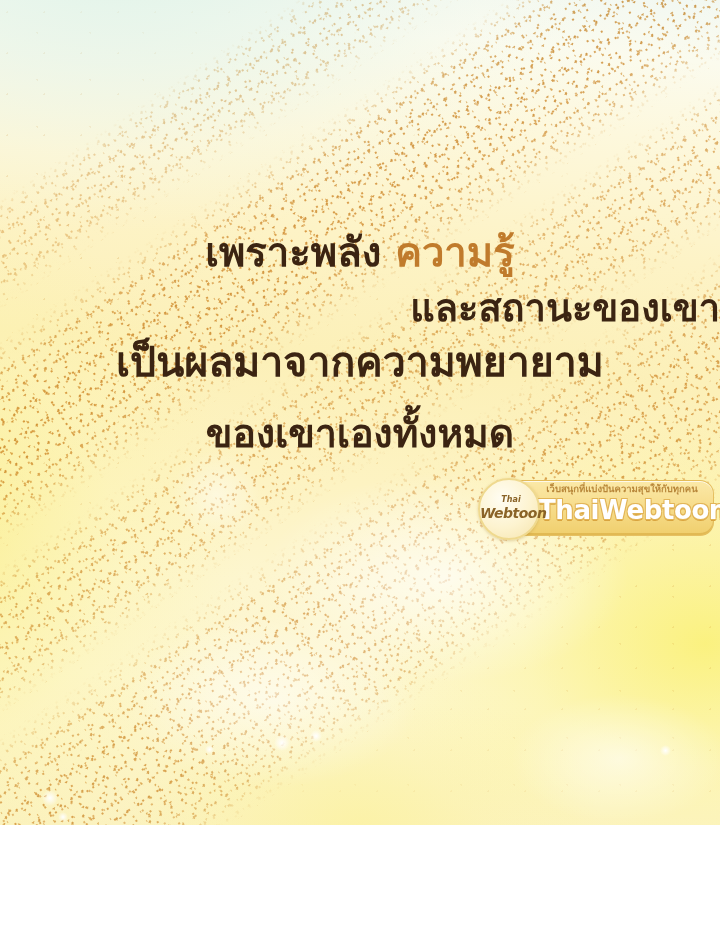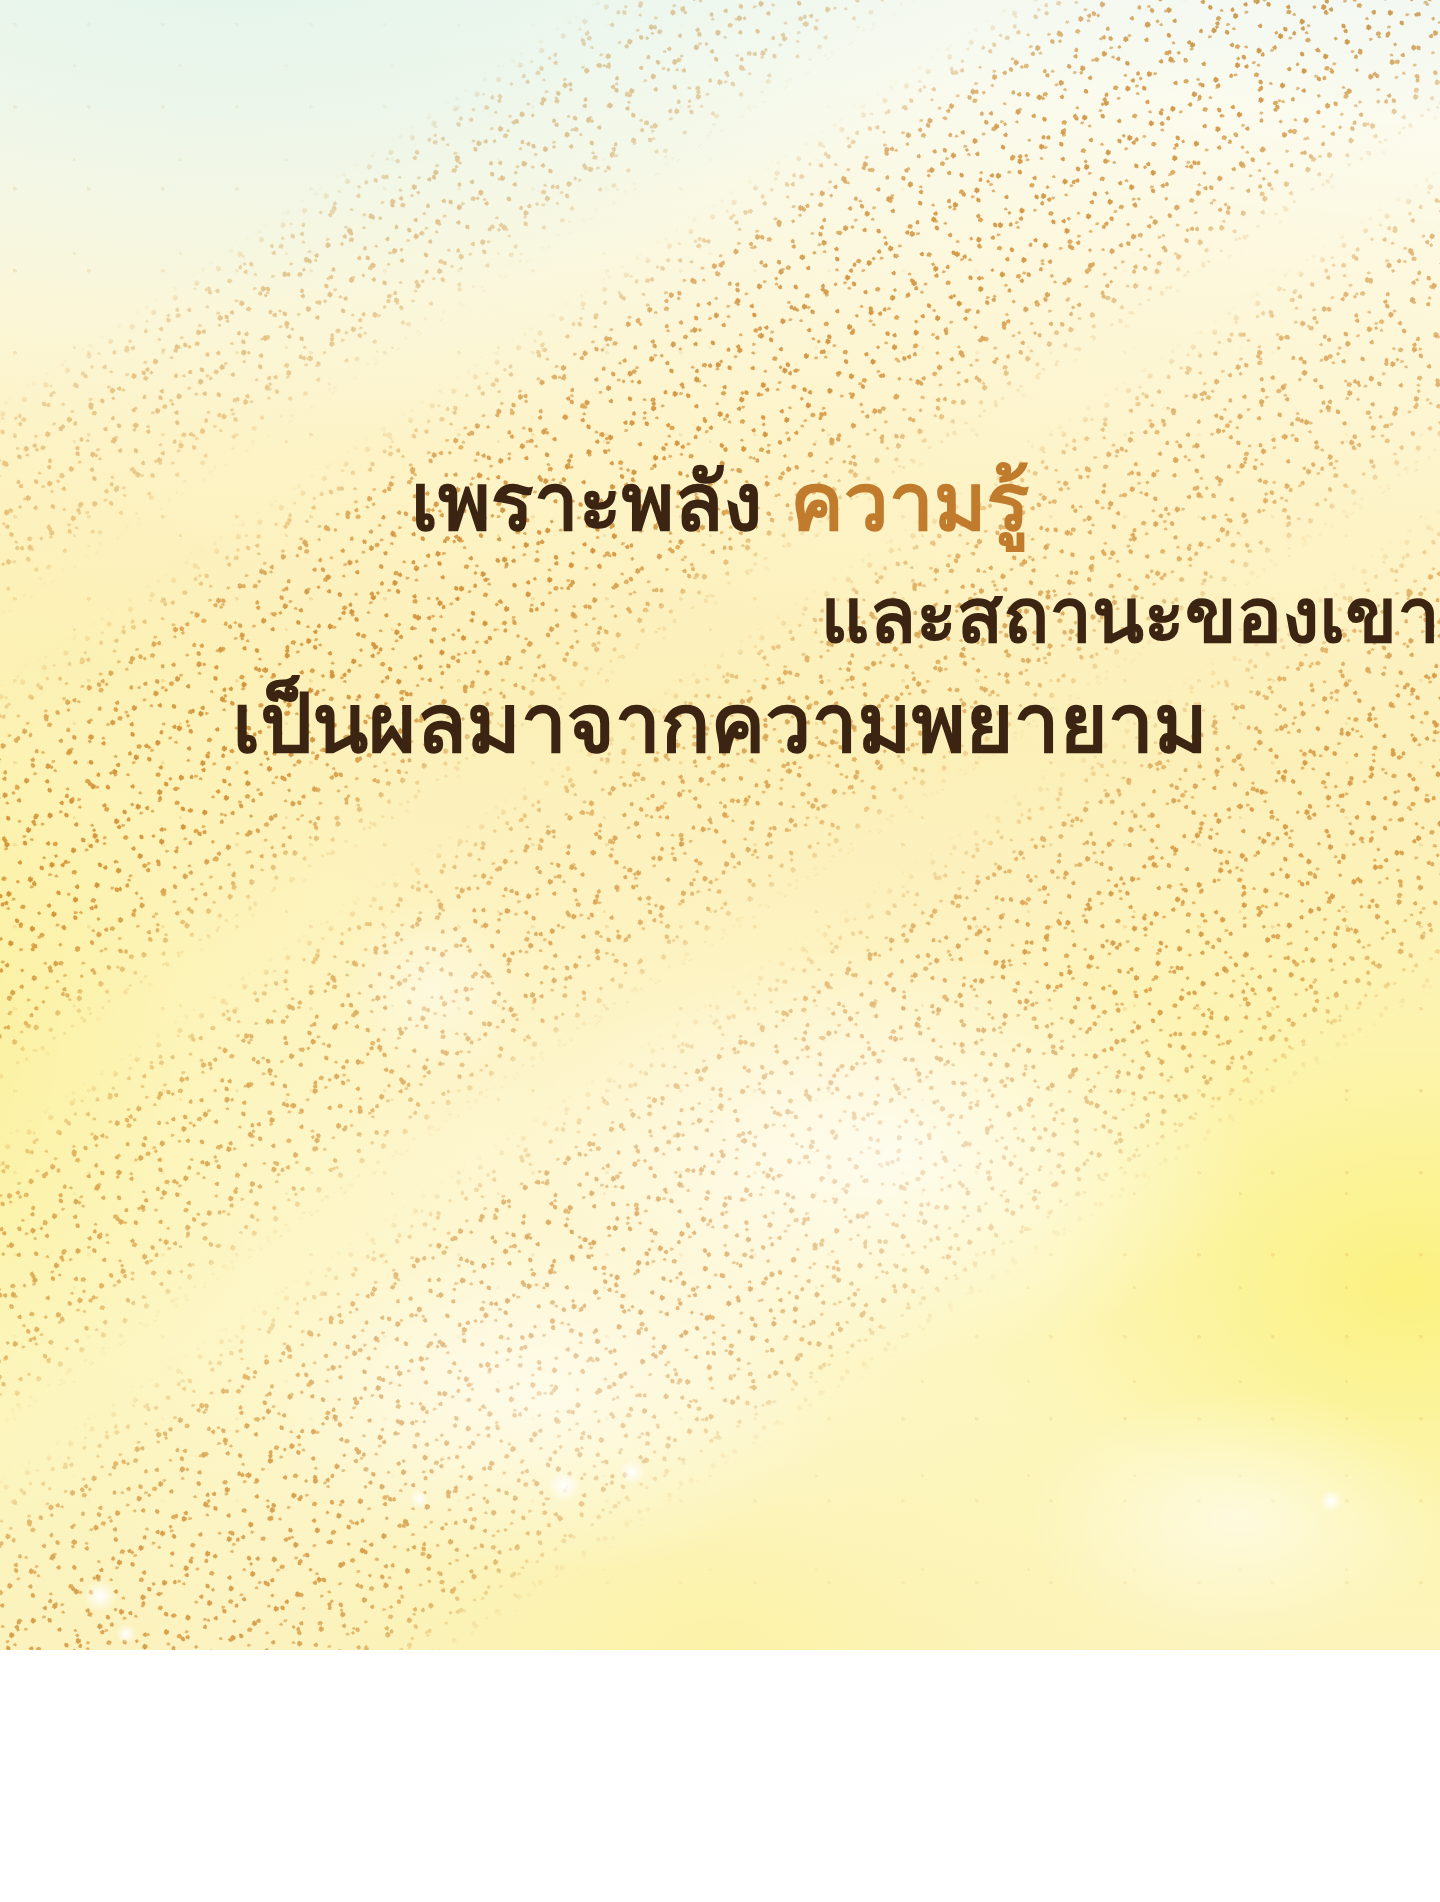--- a/index.html
+++ b/index.html
@@ -305,16 +305,26 @@
   <div class="sparkle" style="left:310px; top:730px; width:12px; height:12px;"></div>
   <div class="sparkle" style="left:274px; top:735px; width:16px; height:16px;"></div>
   <div class="sparkle" style="left:660px; top:745px; width:11px; height:11px;"></div>
   <div class="sparkle" style="left:665px; top:905px; width:15px; height:15px;"></div>
   <div class="sparkle" style="left:172px; top:836px; width:9px;  height:9px;"></div>
 
   <div id="quote">
     <div class="qline" id="qline-1"><span>เพราะพลัง </span><span class="q-accent">ความรู้</span></div>
     <div class="qline" id="qline-2">และสถานะของเขา</div>
     <div class="qline" id="qline-3">เป็นผลมาจากความพยายาม</div>
+    <div class="qline" id="qline-4">ของเขาเองทั้งหมด</div>
   </div>
 
+  <div id="watermark">
+    <div id="wm-plate"></div>
+    <div id="wm-tagline">เว็บสนุกที่แบ่งปันความสุขให้กับทุกคน</div>
+    <div id="wm-brand">ThaiWebtoon</div>
+    <div id="wm-badge">
+      <div id="wm-badge-top">Thai</div>
+      <div id="wm-badge-main">Webtoon</div>
+    </div>
+  </div>
 
 </div>
 
 </body></html>

